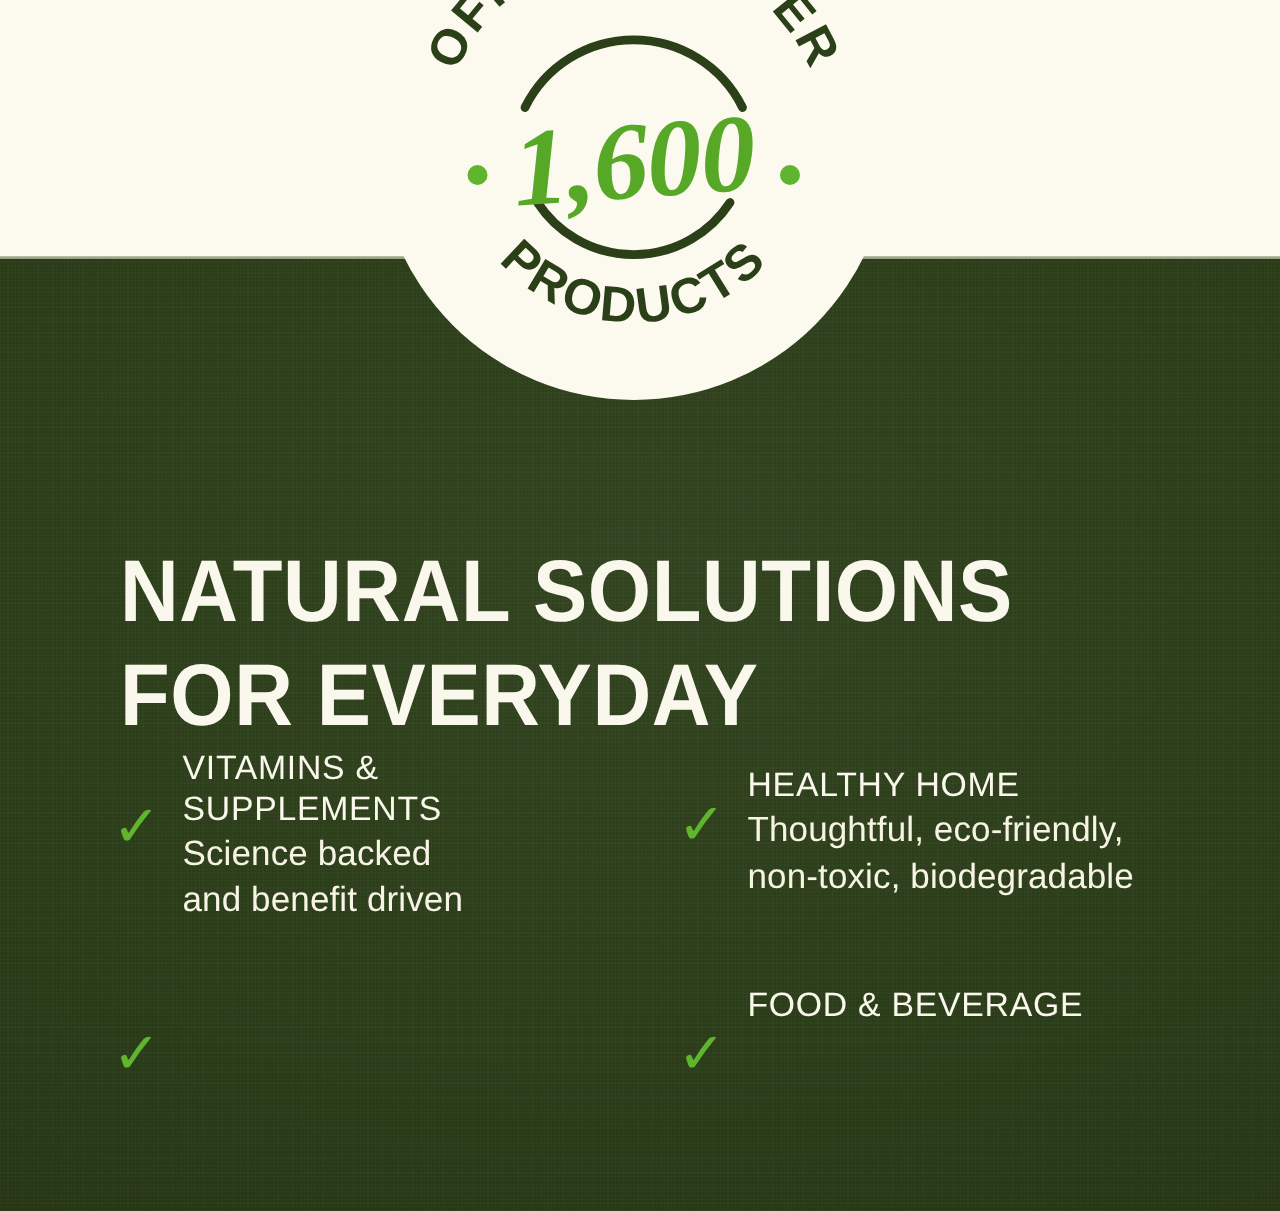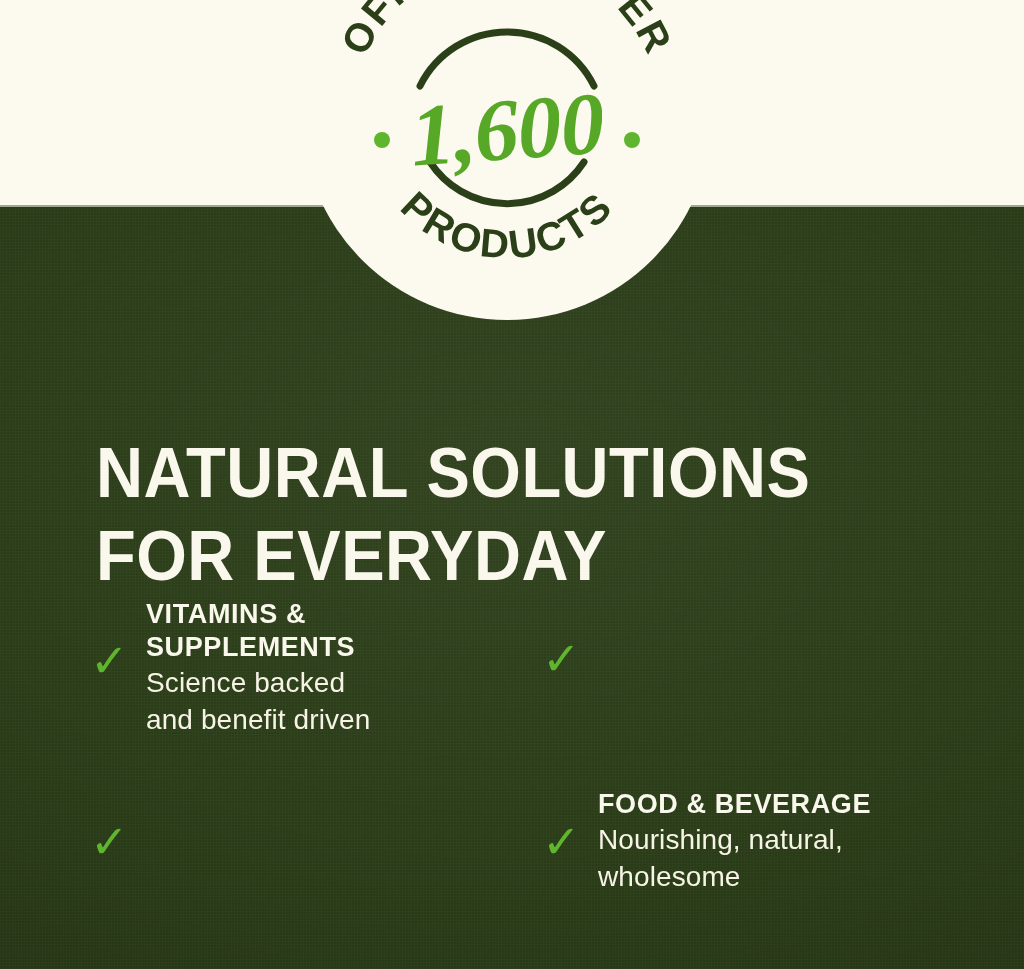--- a/index.html
+++ b/index.html
@@ -162,21 +162,21 @@
     font-weight: 700;
     text-align: left;
   }
   .feature-body {
     flex: 1 1 auto;
     padding-top: 2px;
   }
   .feature-title {
     color: #FAF8EC;
     font-family: "Liberation Sans", sans-serif;
-    font-weight: 700;
+    font-weight: 400;
     font-size: 27px;
     line-height: 33px;
     letter-spacing: .6px;
     white-space: pre-line;
   }
   .feature-desc {
     color: #F7F4E6;
     font-family: "Liberation Sans", sans-serif;
     font-weight: 400;
     font-size: 28px;
@@ -243,31 +243,34 @@
       <div class="feature-body">
         <div class="feature-title">VITAMINS &amp;
 SUPPLEMENTS</div>
         <div class="feature-desc">Science backed
 and benefit driven</div>
       </div>
     </div>
 
     <div class="feature hh">
       <span class="feature-check">✓</span>
+      <div class="feature-body">
+        <div class="feature-title">HEALTHY HOME</div>
+        <div class="feature-desc">Thoughtful, eco-friendly,
+non-toxic, biodegradable</div>
+      </div>
     </div>
 
     <div class="feature sc">
       <span class="feature-check">✓</span>
       <div class="feature-body">
       </div>
     </div>
 
     <div class="feature fb">
       <span class="feature-check">✓</span>
       <div class="feature-body">
         <div class="feature-title">FOOD &amp; BEVERAGE</div>
-        <div class="feature-desc">Nourishing, natural,
-wholesome</div>
       </div>
     </div>
 
   </div>
 </div>
 
 </body></html>

